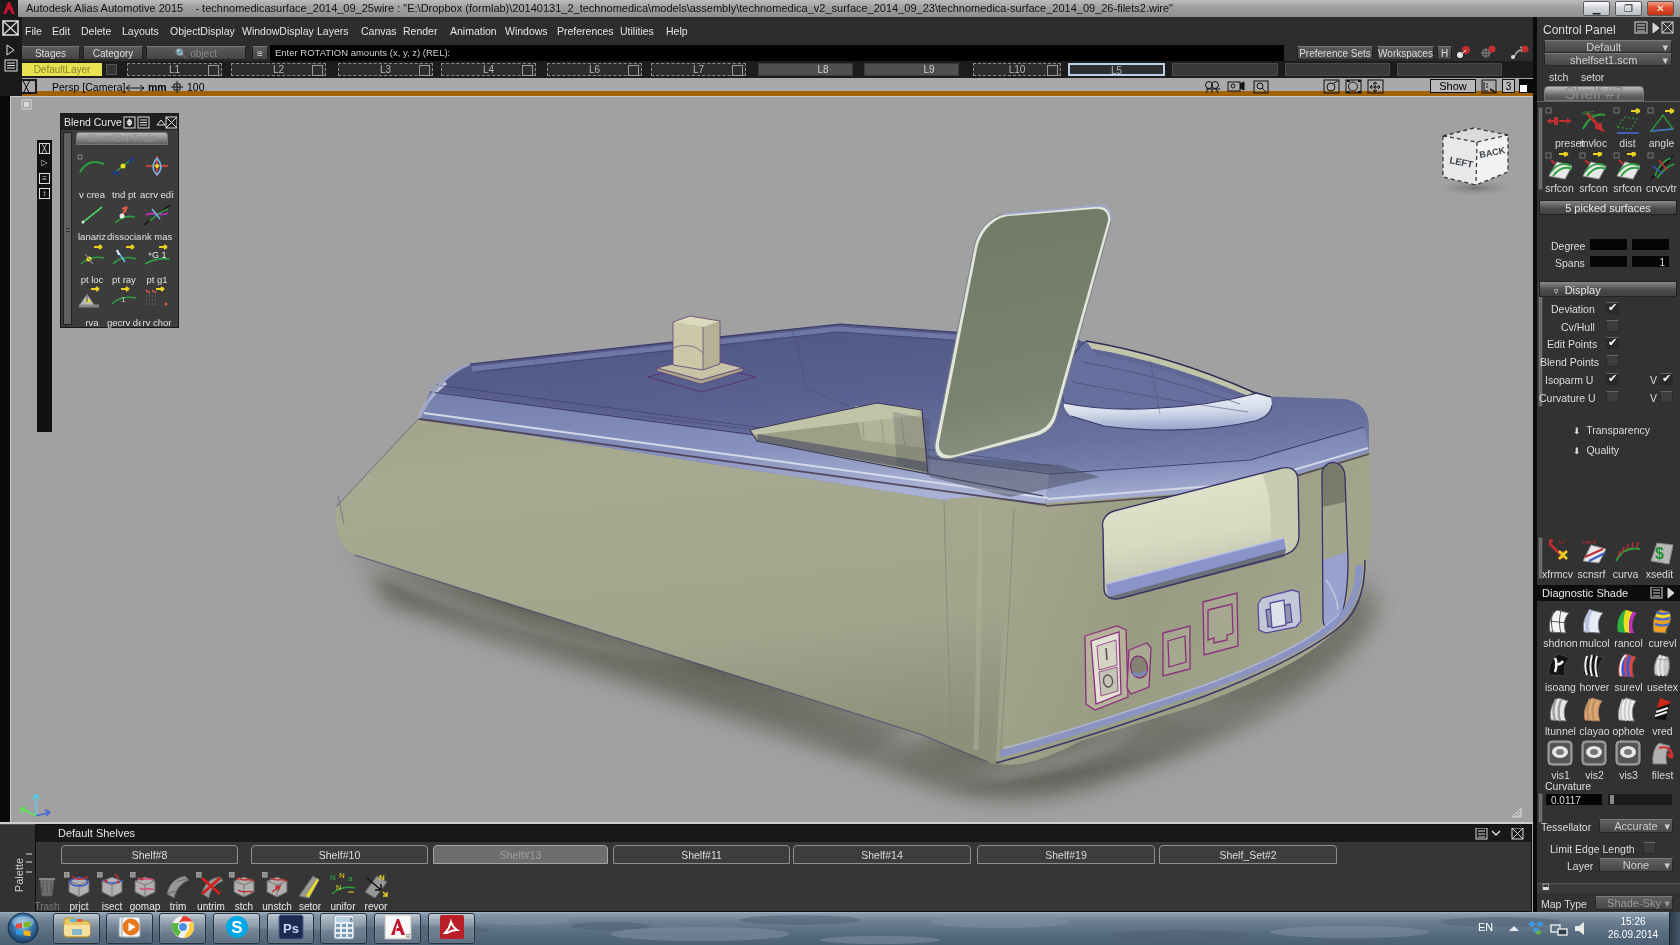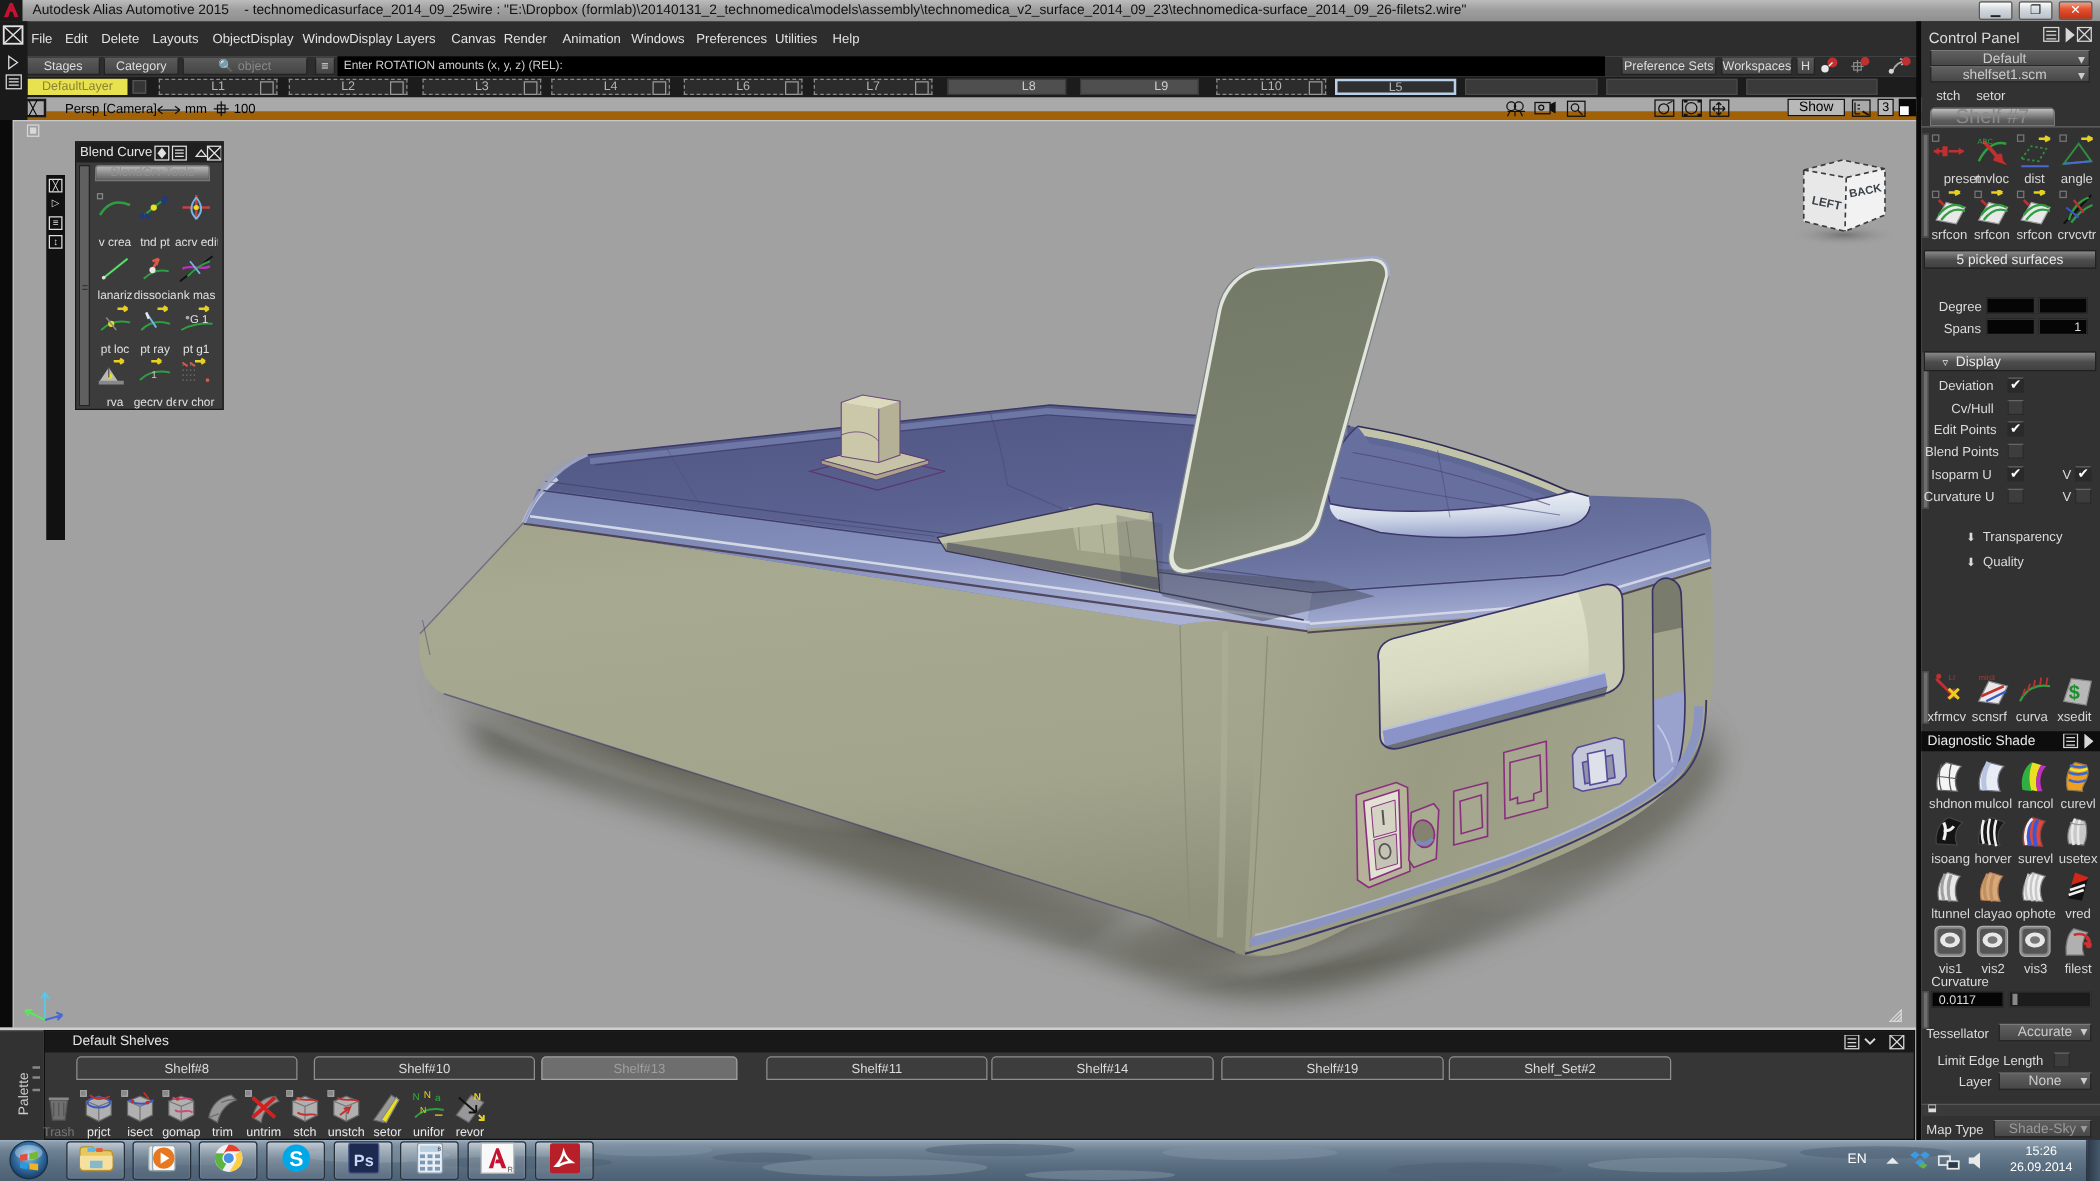--- a/index.html
+++ b/index.html
@@ -39,21 +39,21 @@
   .ltab.dash { background:#2c2c2c; border:1px dashed #8a8a8a; }
   .ltab.dash:after { content:""; position:absolute; right:2px; top:1px; width:9px; height:9px; border:1px solid #999; background:#2c2c2c; }
   .ltab.solid { background:#4f4f4f; border:1px solid #3a3a3a; color:#cfcfcf;padding-left:35px; }
   .ltab.empty { background:#3a3a3a; border:1px solid #4a4a4a; }
   .ltab.sel { background:#2f2f2f; border:2px solid #b9d0e8; }
   .lchk { position:absolute; top:3px; width:11px; height:11px; background:#353535; border:1px solid #555; }
   #deflayer { position:absolute; left:22px; top:2px; width:80px; height:13px; background:#e8e150;
     color:#8a8530; font-size:10px; text-align:center; line-height:13px; }
 
   
-  #vphead { left:0; top:78px; width:1680px; height:18px; background:#a9a9a9; color:#000; border-bottom:7px solid #a16207; }
+  #vphead { left:0; top:78px; width:1680px; height:18px; background:#a9a9a9; color:#000; border-bottom:5px solid #a16207; }
   #vphead .xicon { position:absolute; left:20px; top:1px; width:17px; height:15px; border:2px solid #1a1a1a; background:#a9a9a9; }
   #vphead .xicon:before { content:"╳"; position:absolute; left:1px; top:0px; font-size:11px; line-height:12px;}
   #vphead .t { position:absolute; top:3px; font-size:10.5px; }
 
   
   #viewport { left:10px; top:96px; width:1523px; height:726px; background:#a1a1a1; border-left:1px solid #c8c8c8; border-top:1px solid #c8c8c8; }
   #leftedge { left:0; top:96px; width:10px; height:726px; background:#0a0a0a; }
   #vpbottom { left:0; top:822px; width:1533px; height:2px; background:#cfcfcf; }
 
   
@@ -176,21 +176,21 @@
   <div class="ltab empty" style="left:1285px; width:105px;"></div>
   <div class="ltab empty" style="left:1397px; width:105px;"></div>
 </div>
 
 <div class="abs" id="vphead">
   <div class="xicon"></div>
   <div class="t" style="left:52px;">Persp [Camera]</div>
   <svg width="24" height="10" style="position:absolute; left:124px; top:5px;">
       <path d="M2,5 h18 M2,5 l4,-3 m-4,3 l4,3 M20,5 l-4,-3 m4,3 l-4,3" stroke="#111" fill="none"></path>
     </svg>
-  <div class="t" style="left:148px;">mm</div>
+  <div class="t" style="left:148px;font-weight:bold;">mm</div>
   <svg width="14" height="14" style="position:absolute; left:170px; top:2px;">
       <path d="M7,1 v12 M1,7 h12 M4,4 h6 v6 h-6 z" stroke="#111" fill="none"></path>
     </svg>
   <div class="t" style="left:187px;">100</div>
   <svg width="80" height="16" style="position:absolute; left:1202px; top:1px;">
       <g stroke="#111" fill="none">
     <circle cx="7" cy="6" r="3.5"></circle>
         <circle cx="13" cy="6" r="3.5"></circle>
         <path d="M4,10 h14 M6,10 l-2,4 M14,10 l2,4 M10,10 v4"></path>
     <rect x="26" y="3" width="12" height="9"></rect>
@@ -812,21 +812,21 @@
 <div class="abs" id="palette">
     <div class="vtext">Palette</div>
 <div style="position:absolute; left:26px; top:28px; width:6px; height:20px; border-top:2px solid #888; border-bottom:2px solid #888;">
       <div style="height:8px; border-bottom:2px solid #888;"></div>
     </div>
   </div>
 <div class="abs" id="shelves">
   <div class="stitle">Default Shelves</div>
   <div class="stab" style="left:25px; width:177px;">Shelf#8</div>
   <div class="stab" style="left:215px; width:177px;">Shelf#10</div>
-  <div class="stab sel" style="left:397px; width:157px;">Shelf#13</div>
+  <div class="stab sel" style="left:397px; width:175px;">Shelf#13</div>
   <div class="stab" style="left:577px; width:177px;">Shelf#11</div>
   <div class="stab" style="left:757px; width:178px;">Shelf#14</div>
   <div class="stab" style="left:941px; width:178px;">Shelf#19</div>
   <div class="stab" style="left:1123px; width:178px;">Shelf_Set#2</div>
   <svg width="50" height="12" style="position:absolute; right:6px; top:3px;">
       <g stroke="#d8d8d8" fill="none">
         <rect x="1" y="0" width="11" height="11"></rect>
         <path d="M3,3 h7 M3,6 h7 M3,9 h7"></path>
         <path d="M17,3 l4,4 l4,-4" stroke-width="1.5"></path>
         <rect x="37" y="0" width="11" height="11"></rect>

